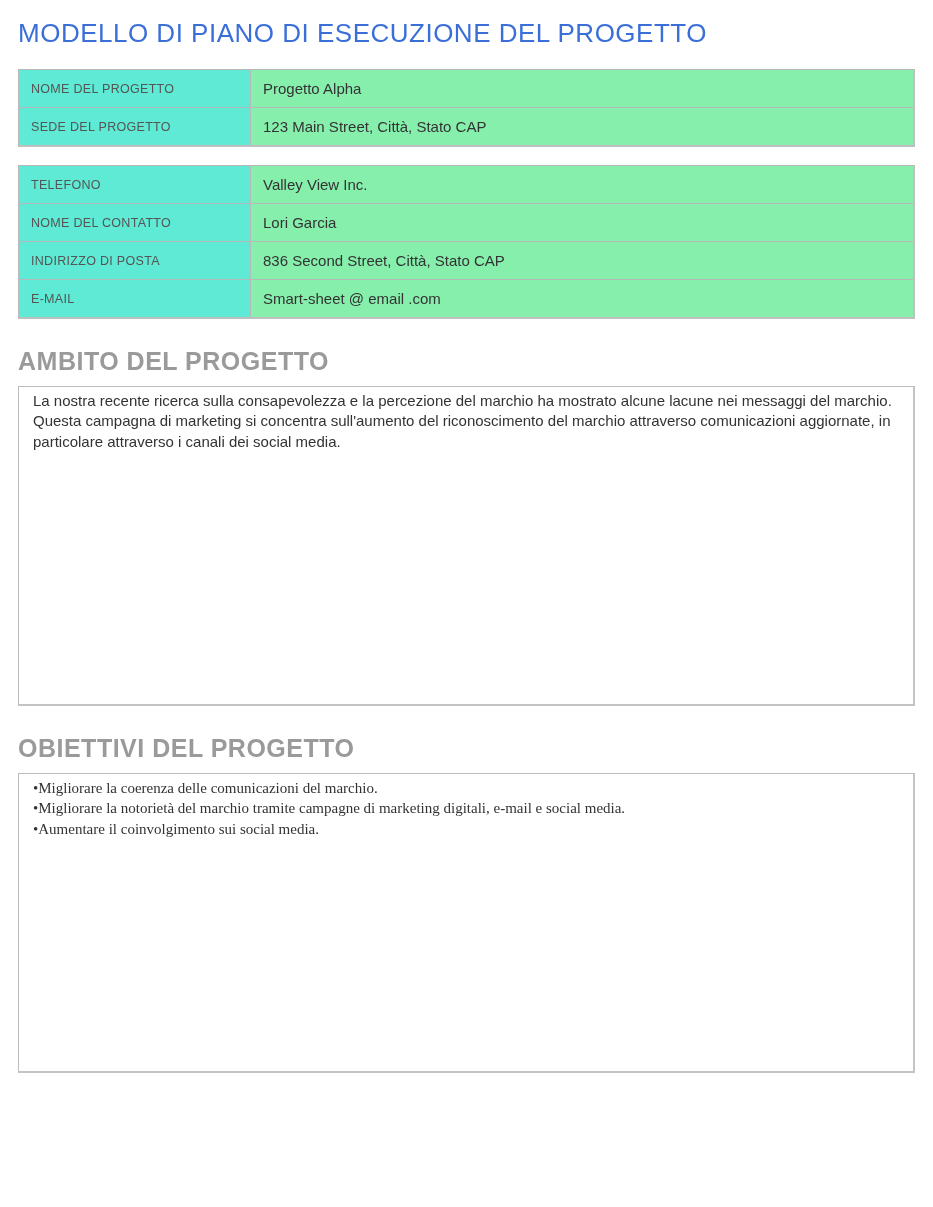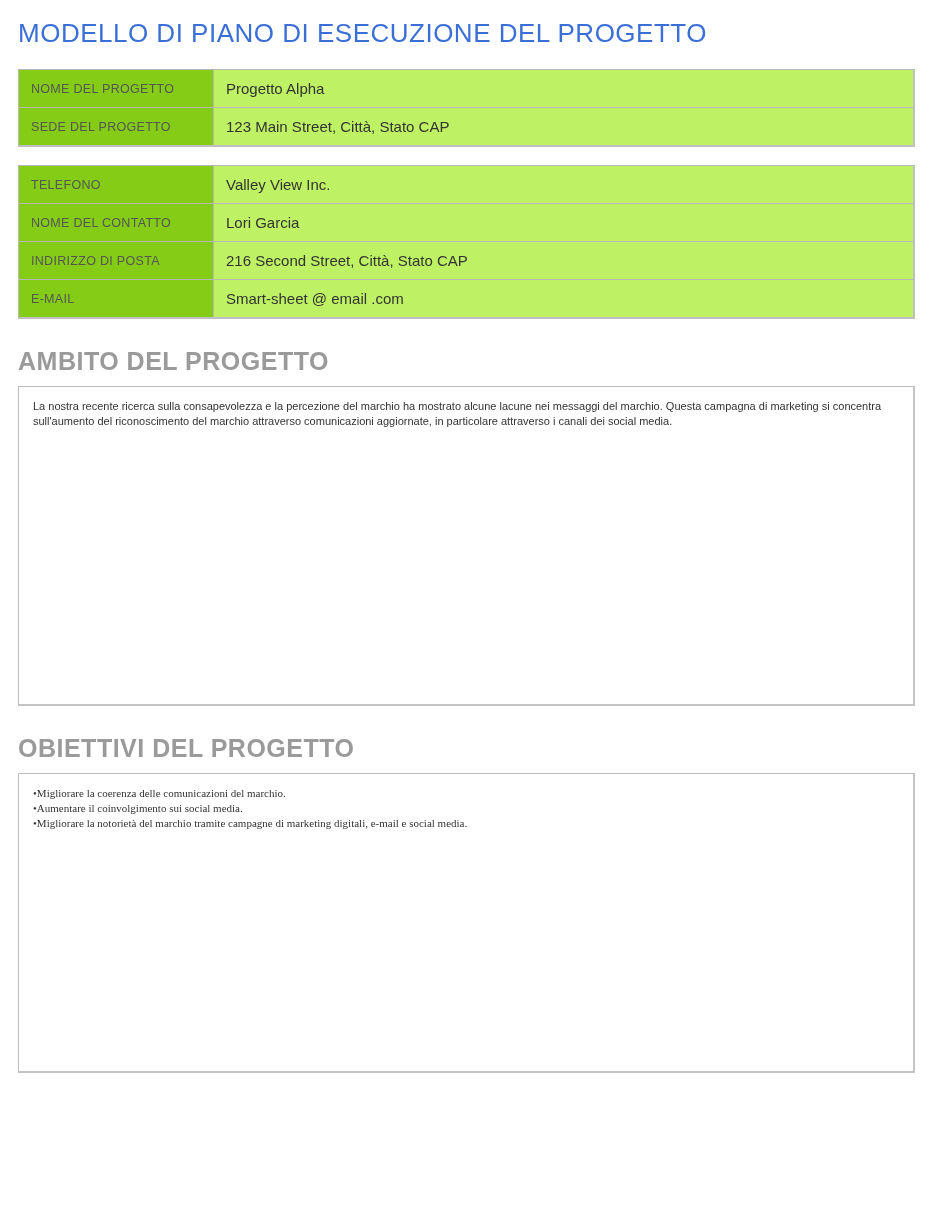--- a/index.html
+++ b/index.html
@@ -25,45 +25,45 @@
     border-right: 2px solid #bfbfbf;
     border-bottom: 2px solid #bfbfbf;
   }
   table.info td {
     border: 1px solid #b8b8b8;
     padding: 10px 12px;
     font-size: 15px;
     vertical-align: middle;
   }
   table.info td.label {
-    background: #84cc16;
-    width: 195px;
+    background: #5eead4;
+    width: 232px;
     font-size: 12.5px;
     color: #555;
     letter-spacing: 0.3px;
   }
   table.info td.value {
-    background: #bef264;
+    background: #86efac;
     color: #333;
   }
   .section-heading {
     color: #9a9a9a;
     font-size: 25px;
     font-weight: bold;
     letter-spacing: 0.5px;
     margin-top: 28px;
     margin-bottom: 10px;
   }
   .content-box {
     border: 1px solid #bdbdbd;
     border-right: 2px solid #c4c4c4;
     border-bottom: 2px solid #c4c4c4;
-    padding: 12px 14px;
+    padding: 4px 14px;
     min-height: 320px;
-    font-size: 11px;
+    font-size: 15px;
     line-height: 1.35;
     color: #333;
   }
   .content-box.objectives {
     min-height: 300px;
     font-family: Liberation Serif, serif;
   }
   .bullet-line { display: block; }
 </style>
 </head>
@@ -89,32 +89,32 @@
       <tr>
     <td class="label">TELEFONO</td>
     <td class="value">Valley View Inc.</td>
   </tr>
   <tr>
     <td class="label">NOME DEL CONTATTO</td>
     <td class="value">Lori Garcia</td>
   </tr>
   <tr>
     <td class="label">INDIRIZZO DI POSTA</td>
-    <td class="value">216 Second Street, Città, Stato CAP</td>
+    <td class="value">836 Second Street, Città, Stato CAP</td>
   </tr>
   <tr>
     <td class="label">E-MAIL</td>
     <td class="value">Smart-sheet @ email .com</td>
   </tr>
 </tbody>
   </table>
 
 <h2 class="section-heading">AMBITO DEL PROGETTO</h2>
 <div class="content-box">
   <span>La nostra recente ricerca sulla consapevolezza e la percezione del marchio ha mostrato alcune lacune nei messaggi del marchio. Questa campagna di marketing si concentra sull'aumento del riconoscimento del marchio attraverso comunicazioni aggiornate, in particolare attraverso i canali dei social media.</span>
 </div>
 
 <h2 class="section-heading">OBIETTIVI DEL PROGETTO</h2>
 <div class="content-box objectives">
   <span class="bullet-line">•Migliorare la coerenza delle comunicazioni del marchio.</span>
+  <span class="bullet-line">•Migliorare la notorietà del marchio tramite campagne di marketing digitali, e-mail e social media.</span>
   <span class="bullet-line">•Aumentare il coinvolgimento sui social media.</span>
-  <span class="bullet-line">•Migliorare la notorietà del marchio tramite campagne di marketing digitali, e-mail e social media.</span>
 </div>
 
 </body></html>

